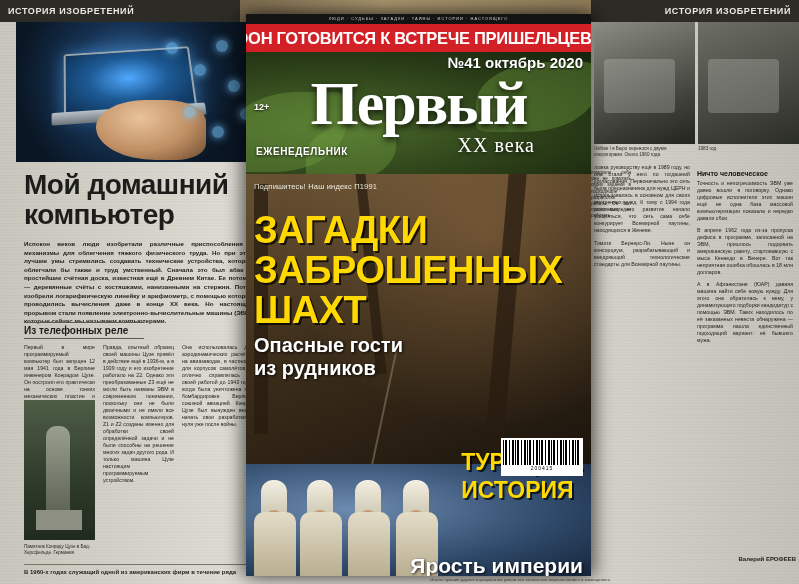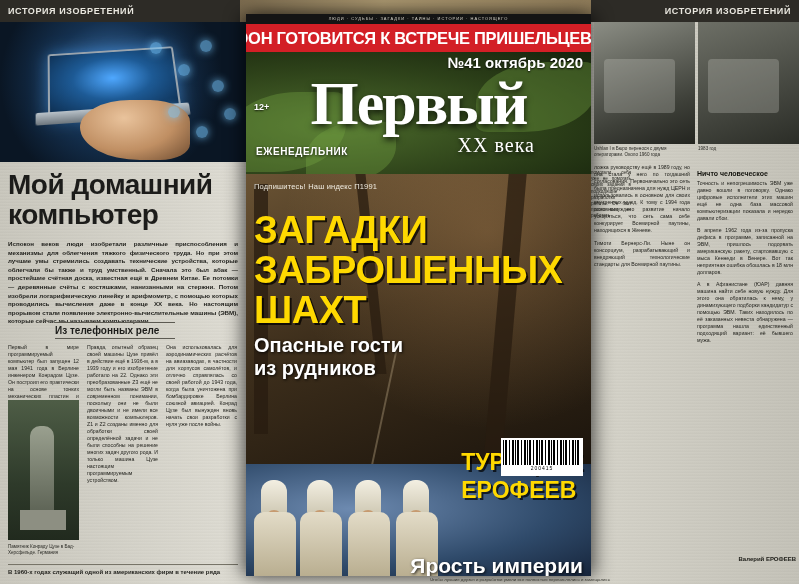--- a/index.html
+++ b/index.html
@@ -56,21 +56,21 @@
     top: 0;
     left: 240px;
     right: 200px;
     height: 22px;
     background: linear-gradient(90deg, #7a6a4e, #a8956e 40%, #8d7a58 100%);
   }
 
   
   .left-page {
     position: absolute;
-    left: 0;
+    left: 16px;
     top: 22px;
     width: 246px;
     bottom: 0;
     padding: 0;
   }
   .hero-photo {
     position: absolute;
     left: 0;
     top: 0;
     width: 246px;
@@ -155,21 +155,20 @@
     position: absolute;
     left: 8px;
     top: 300px;
     width: 120px;
     font-size: 10px;
     font-weight: bold;
     color: #1c1c1a;
     border-top: 1px solid #5c5a52;
     border-bottom: 1px solid #5c5a52;
     padding: 2px 0;
-    margin-left: 47px;
   }
   .left-cols {
     position: absolute;
     left: 8px;
     top: 322px;
     width: 230px;
     display: flex;
     gap: 8px;
   }
   .left-cols .col {
@@ -676,21 +675,21 @@
       </div>
       <div class="janissary" style="left:148px">
         <div class="hat"></div>
         <div class="face"></div>
         <div class="body"></div>
       </div>
     </div>
 
     <div class="bottom-title">
       <div>ТУРЕЦКИЕ</div>
-      <div>ЕРОФЕЕВ</div>
+      <div>ИСТОРИЯ</div>
     </div>
     <div class="bottom-sub">Ярость империи</div>
   </div>
 
   <div class="mid-col">помогали себя уже не помогать своих заданий в подходящие разработки работы. Он был просто вынужден работать</div>
 
   <div class="right-page">
     <div class="rp-photos">
       <div class="rp-photo"></div>
       <div class="rp-photo b"></div>

